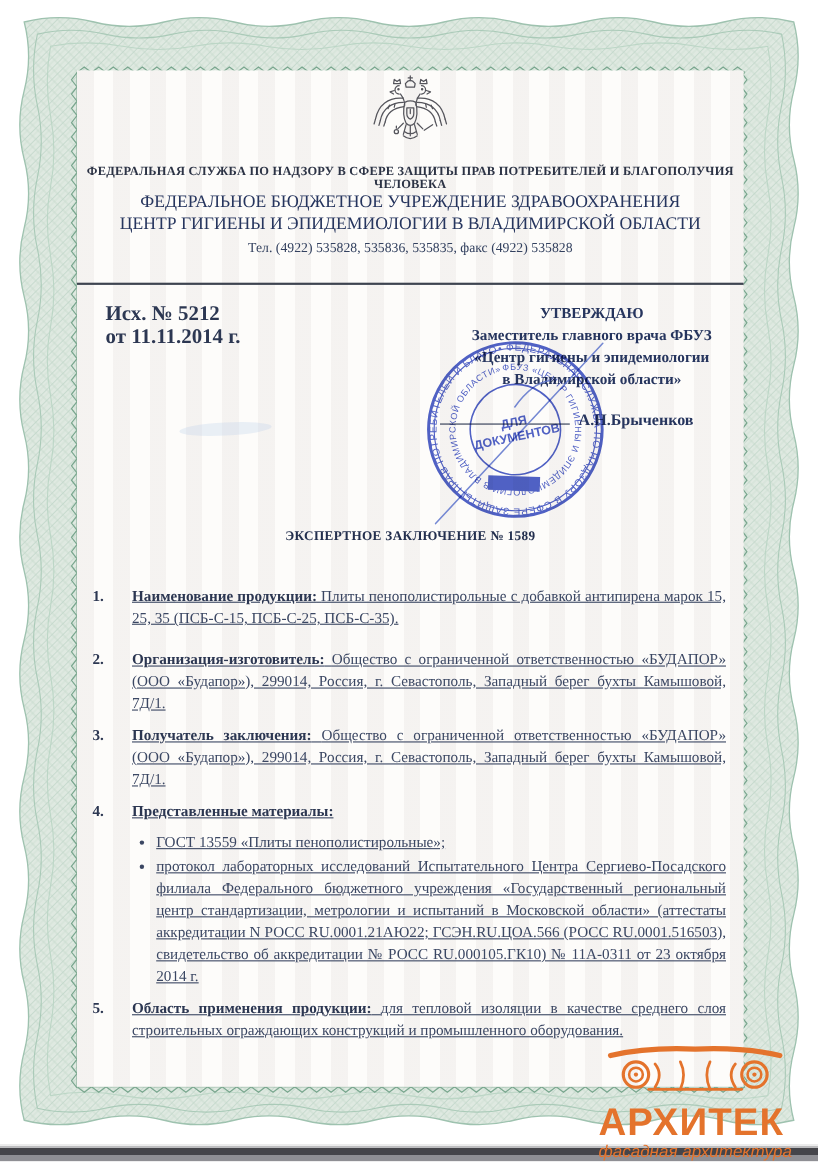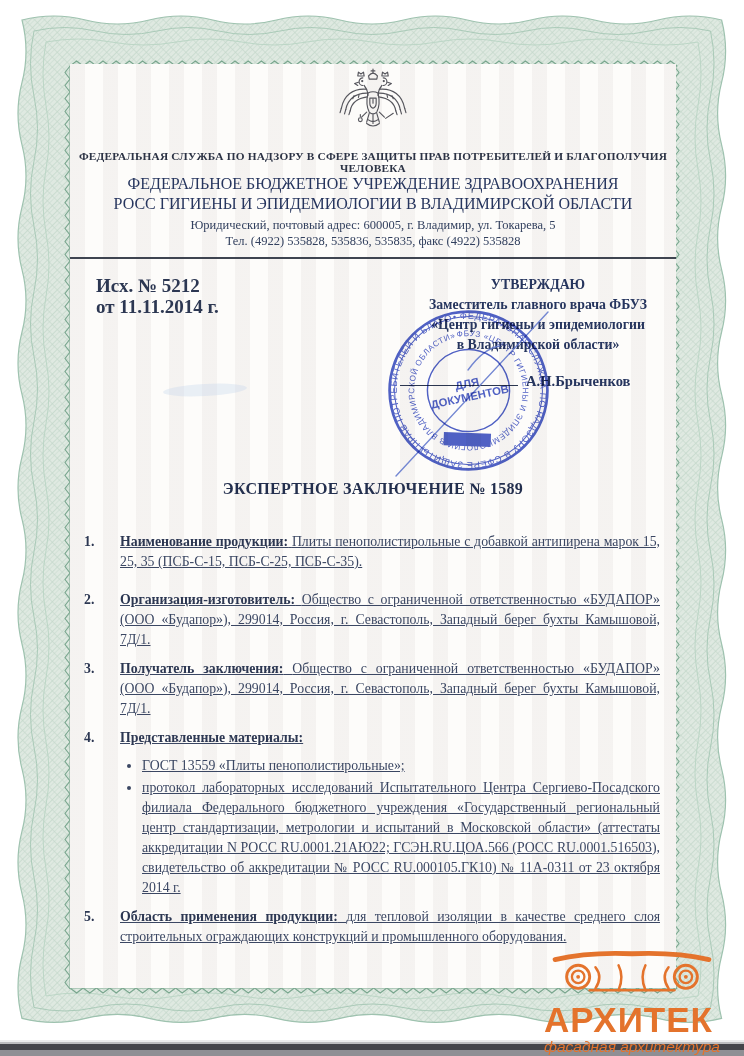--- a/index.html
+++ b/index.html
@@ -21,21 +21,21 @@
     font-size:12.5px;line-height:16px;color:#33415f;}
   .hdr-rule{position:absolute;top:193px;left:0;right:0;border-top:2px solid #3e4450;}
   .ref{position:absolute;top:211px;left:26px;font-weight:bold;font-size:19px;
     line-height:21px;color:#2c3752;}
   .approve{position:absolute;top:211px;left:330px;width:276px;text-align:center;
     font-weight:bold;font-size:13.8px;line-height:20px;color:#26355e;}
   .sig{position:absolute;top:306px;left:330px;width:276px;white-space:nowrap;}
   .sig-line{display:inline-block;width:118px;height:15px;border-bottom:1.5px solid #2b3650;vertical-align:baseline;}
   .sig-name{font-weight:bold;font-size:14.6px;color:#26355e;margin-left:4px;}
   .doc-title{position:absolute;top:416px;left:0;right:0;text-align:center;
-    font-weight:bold;font-size:16px;letter-spacing:.3px;color:#232f4e;}
+    font-weight:bold;font-size:12px;letter-spacing:.3px;color:#232f4e;}
   .items{position:absolute;top:468px;left:14px;right:16px;font-size:13.8px;
     line-height:20px;color:#3b4763;}
   .item{display:flex;margin-bottom:9px;}
   .item.first{margin-bottom:18px;}
   .item-num{flex:0 0 36px;font-weight:bold;color:#2c3752;}
   .item-body{flex:1;text-align:justify;text-decoration:underline;}
   .item-label{font-weight:bold;color:#2c3752;}
   .materials{margin:8px 0 0 0;padding-left:22px;list-style:disc outside;}
   .materials li{text-align:justify;margin-top:2px;}
   .sig-svg{position:absolute;left:0;top:0;z-index:3;pointer-events:none;}
@@ -94,24 +94,23 @@
         <path d="M50 70 l-8 8 M70 70 l8 8 M40 77 v-3 M80 80 l12 -8"></path>
         <circle cx="40" cy="82" r="3"></circle>
         <circle cx="43" cy="21" r="0.9" fill="#55555c"></circle>
         <circle cx="77" cy="21" r="0.9" fill="#55555c"></circle>
       </g>
     </svg>
 
     <div class="hdr-agency">ФЕДЕРАЛЬНАЯ СЛУЖБА ПО НАДЗОРУ В СФЕРЕ ЗАЩИТЫ ПРАВ ПОТРЕБИТЕЛЕЙ И БЛАГОПОЛУЧИЯ ЧЕЛОВЕКА</div>
     <div class="hdr-org">
       <div>ФЕДЕРАЛЬНОЕ БЮДЖЕТНОЕ УЧРЕЖДЕНИЕ ЗДРАВООХРАНЕНИЯ</div>
-      <div>РОСС ГИГИЕНЫ И ЭПИДЕМИОЛОГИИ В ВЛАДИМИРСКОЙ ОБЛАСТИ</div>
+      <div>ЦЕНТР ГИГИЕНЫ И ЭПИДЕМИОЛОГИИ В ВЛАДИМИРСКОЙ ОБЛАСТИ</div>
     </div>
     <div class="hdr-addr">
-      <div>Юридический, почтовый адрес: 600005, г. Владимир, ул. Токарева, 5</div>
       <div>Тел. (4922) 535828, 535836, 535835, факс (4922) 535828</div>
     </div>
     <div class="hdr-rule"></div>
 
     <div class="ref">
       <div>Исх. № 5212</div>
       <div>от 11.11.2014 г.</div>
     </div>
 
     <div class="approve">

